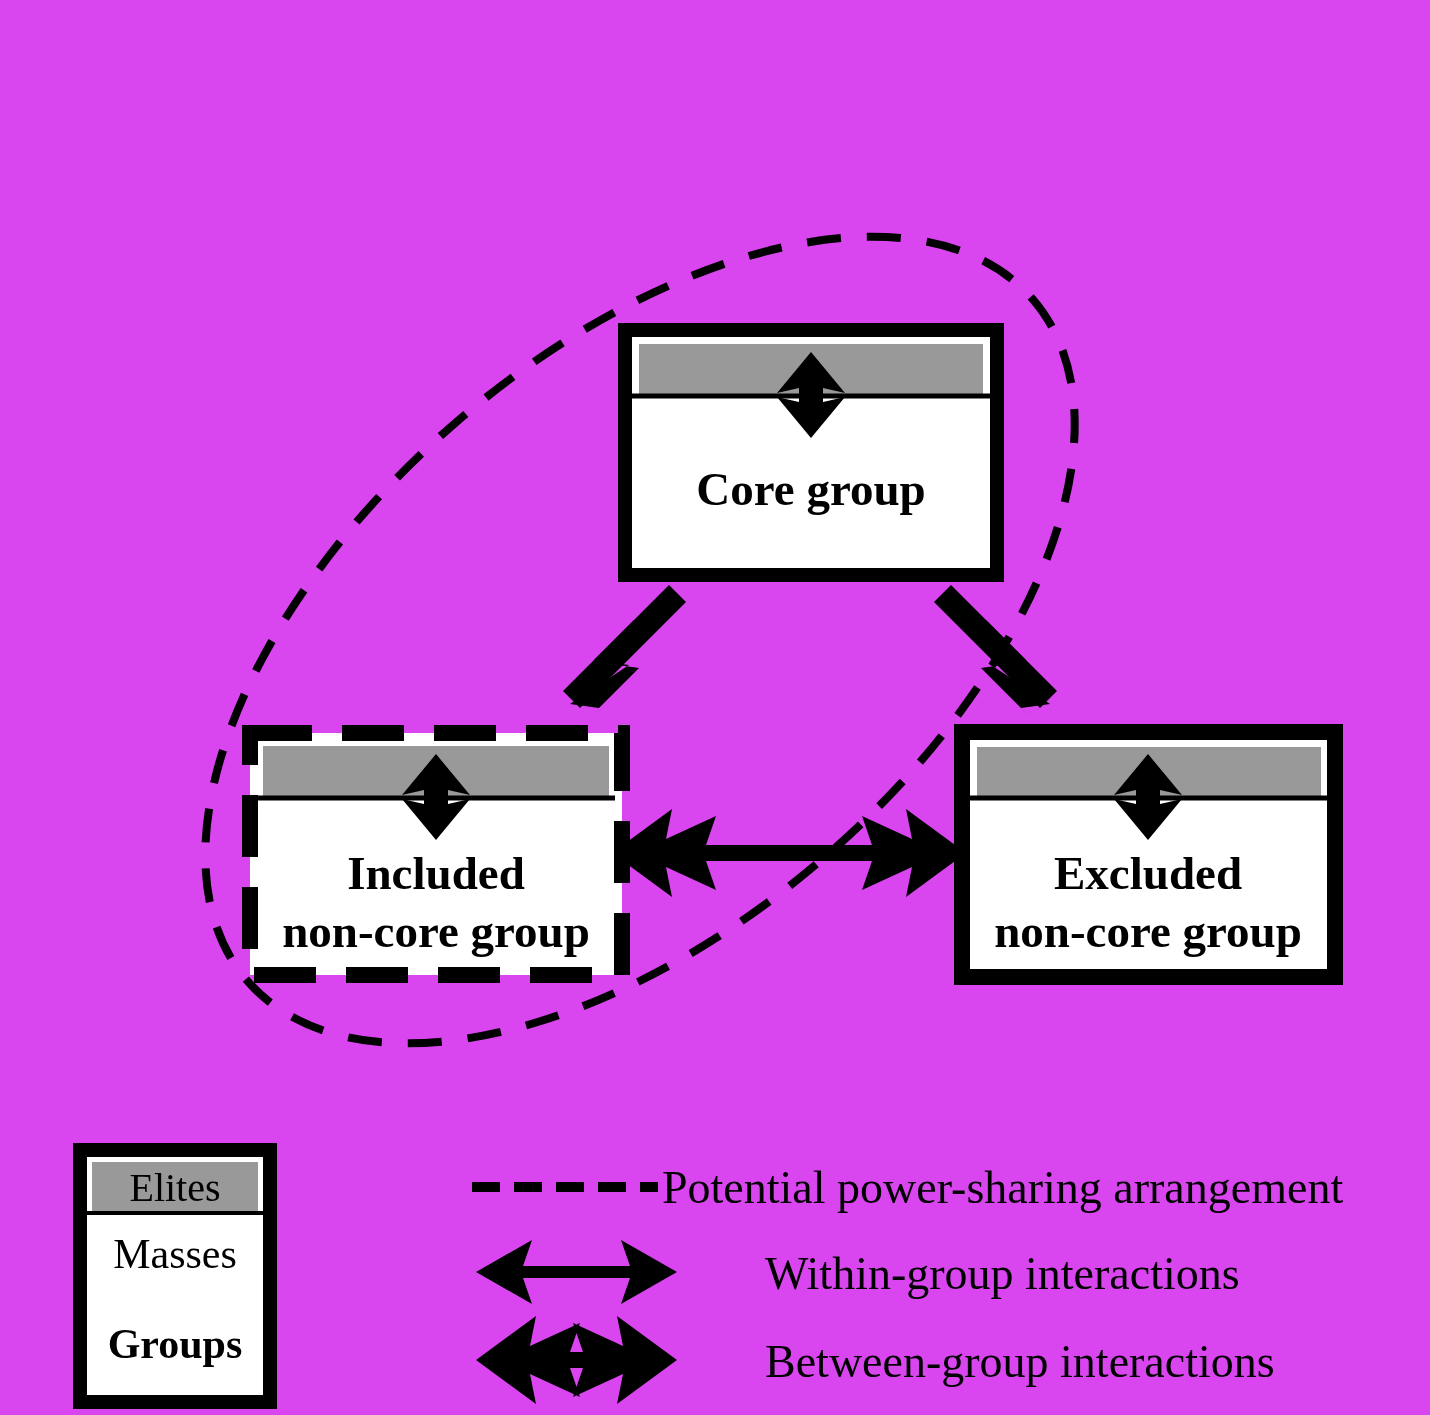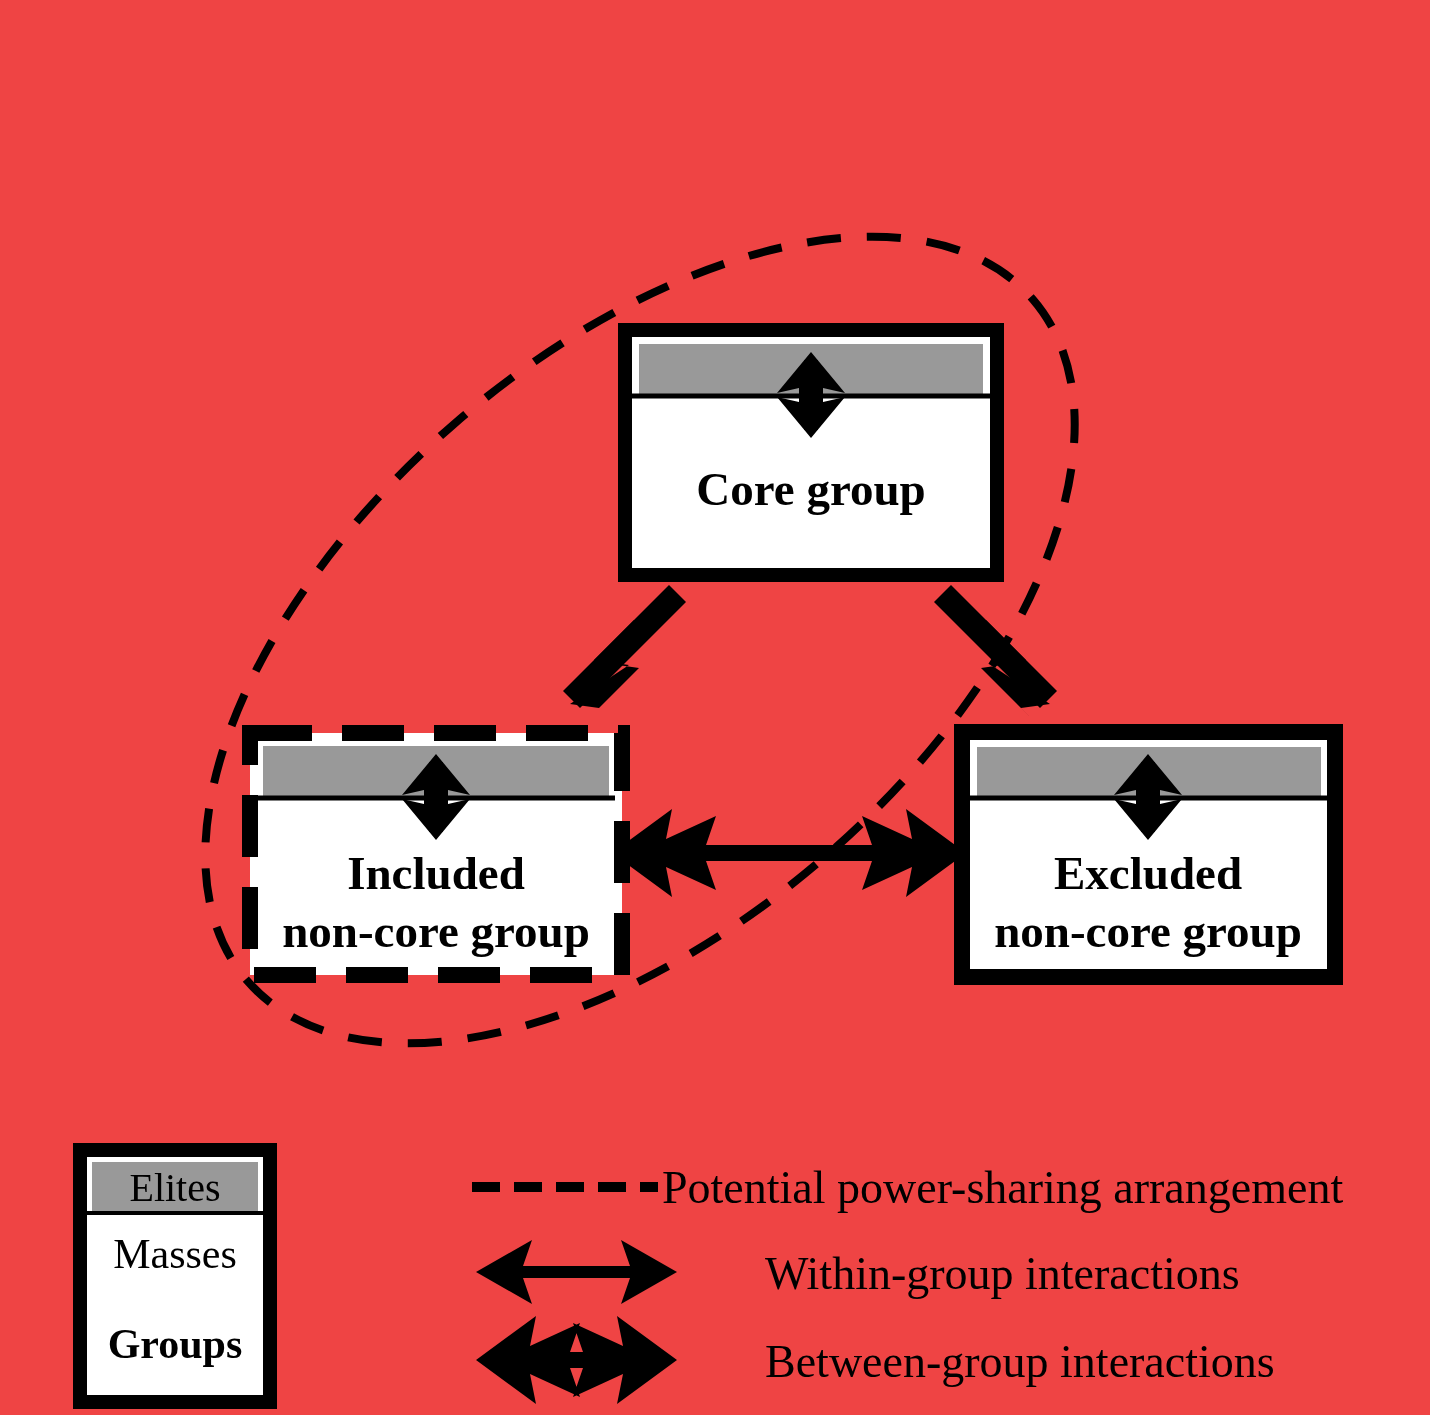--- a/index.html
+++ b/index.html
@@ -7,21 +7,21 @@
     padding: 0;
     background: #ffffff;
   }
   body {
     font-family: "Liberation Serif", "DejaVu Serif", serif;
   }
   #canvas {
     position: relative;
     width: 1430px;
     height: 1415px;
-    background: #ef4444;
+    background: #d946ef;
     overflow: hidden;
   }
   #diagram-svg {
     position: absolute;
     left: 0;
     top: 0;
     width: 1430px;
     height: 1415px;
   }
   .grp-label {

